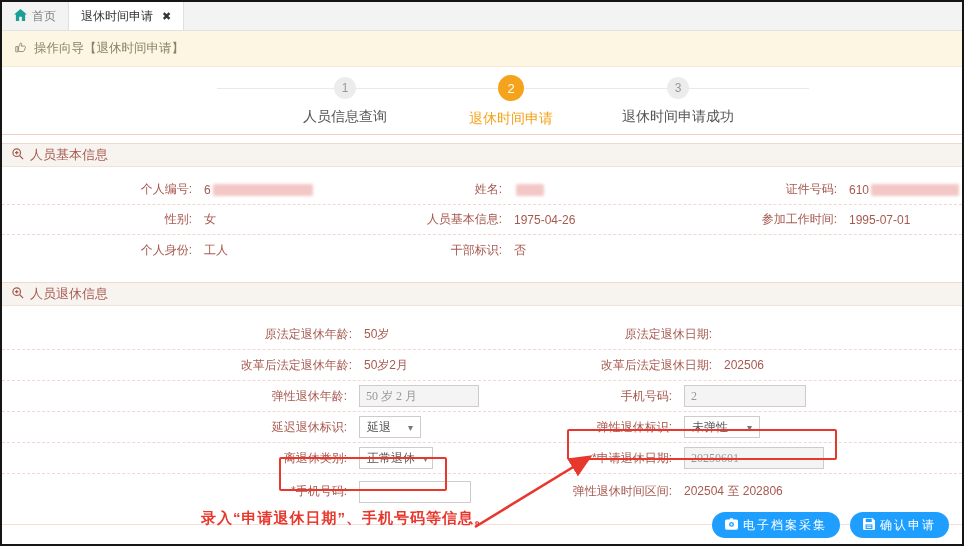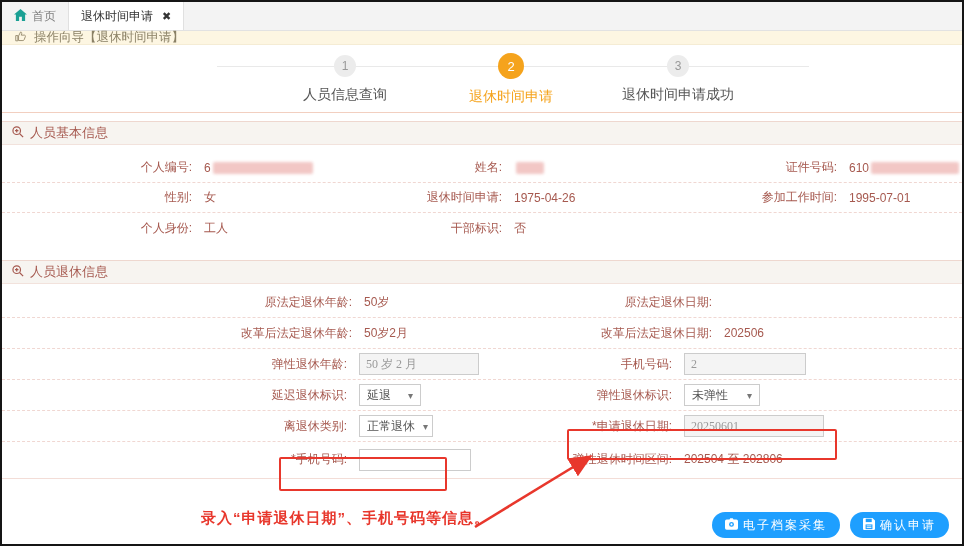--- a/index.html
+++ b/index.html
@@ -7,21 +7,21 @@
   .frame { position:relative; width:964px; height:546px; border:2px solid #151515; background:#fff; overflow:hidden; }
 
   
   .tabbar { height:29px; background:#f3f3f3; border-bottom:1px solid #e2e2e2; display:flex; align-items:stretch; }
   .tab { display:flex; align-items:center; gap:5px; padding:0 12px; font-size:12px; color:#808080; cursor:pointer; }
   .tab.home { border-right:1px solid #e0e0e0; }
   .tab.active { background:#fff; border-right:1px solid #e0e0e0; color:#333; }
   .tab .close { font-size:11px; color:#333; font-weight:bold; margin-left:4px; }
 
   
-  .guidebar { height:14px; background:#fdf6e2; border-bottom:1px solid #f5ecd4; display:flex; align-items:center; gap:6px; padding:0 12px; font-size:12.5px; color:#8a8065; }
+  .guidebar { height:36px; background:#fdf6e2; border-bottom:1px solid #f5ecd4; display:flex; align-items:center; gap:6px; padding:0 12px; font-size:12.5px; color:#8a8065; }
 
   
   .stepper { position:relative; height:68px; border-bottom:1px solid #f2cfc0; }
   .stepline { position:absolute; left:215px; top:21px; width:592px; height:1px; background:#e9e9e9; }
   .step { position:absolute; top:8px; transform:translateX(-50%); display:flex; flex-direction:column; align-items:center; }
   .circle { width:22px; height:22px; margin-top:2px; border-radius:50%; background:#ececec; color:#999; font-size:12px; display:flex; align-items:center; justify-content:center; }
   .step.active .circle { width:26px; height:26px; margin-top:0; background:#f5a31c; color:#fff; font-size:13px; }
   .steplabel { margin-top:9px; font-size:14px; color:#555; white-space:nowrap; }
   .step.active .steplabel { color:#f5a31c; }
 
@@ -30,21 +30,21 @@
   .sec2 .sec-header { margin-top:17px; }
   .row { border-bottom:1px dashed #f0d7d2; align-items:center; font-size:12px; color:#a6594f; }
   .row.nb { border-bottom:none; }
   .lab { text-align:right; white-space:nowrap; }
   .val { padding-left:12px; white-space:nowrap; }
   .g3 { display:grid; grid-template-columns:190px 150px 160px 150px 185px 1fr; height:30px; }
   .g3.first { height:38px; padding-top:8px; }
   .g2t { display:grid; grid-template-columns:350px 220px 140px 1fr; height:31px; }
   .g2t.first { height:34px; padding-top:3px; }
   .g2i { display:grid; grid-template-columns:345px 225px 100px 1fr; height:31px; }
-  .sec2 .rows { border-bottom:1px solid #f3ddd7; padding-bottom:1px; }
+  .sec2 .rows { border-bottom:1px solid #f3ddd7; padding-bottom:15px;margin-top:10px; }
 
   .redact { display:inline-block; height:12px; background:#f2c7c5; border-radius:2px; vertical-align:middle; filter:blur(1.5px); margin-left:2px; }
 
   .inp { height:22px; border:1px solid #ccc; background:#f4f4f4; color:#999; font-size:12px; padding:0 6px; font-family:Liberation Serif, serif; }
   .inp.white { background:#fff; color:#555; }
   .sel { height:22px; border:1px solid #ccc; background:#fff; color:#555; font-size:12px; display:inline-flex; align-items:center; justify-content:space-between; padding:0 7px; cursor:pointer; }
   .sel .arrow { font-size:10px; color:#777; margin-left:8px; }
 
   
   .hl-box { position:absolute; border:2px solid #e8372c; background:transparent; border-radius:2px; pointer-events:none; }
@@ -117,21 +117,21 @@
         <span class="lab">个人编号:</span>
         <span class="val"><span>6</span><span class="redact" style="width:100px"></span></span>
         <span class="lab">姓名:</span>
         <span class="val"><span></span><span class="redact" style="width:28px"></span></span>
         <span class="lab">证件号码:</span>
         <span class="val"><span>610</span><span class="redact" style="width:88px"></span></span>
       </div>
       <div class="row g3">
         <span class="lab">性别:</span>
         <span class="val">女</span>
-        <span class="lab">退休时间申请:</span>
+        <span class="lab">人员基本信息:</span>
         <span class="val">1975-04-26</span>
         <span class="lab">参加工作时间:</span>
         <span class="val">1995-07-01</span>
       </div>
       <div class="row g3 nb">
         <span class="lab">个人身份:</span>
         <span class="val">工人</span>
         <span class="lab">干部标识:</span>
         <span class="val">否</span>
         <span></span>

